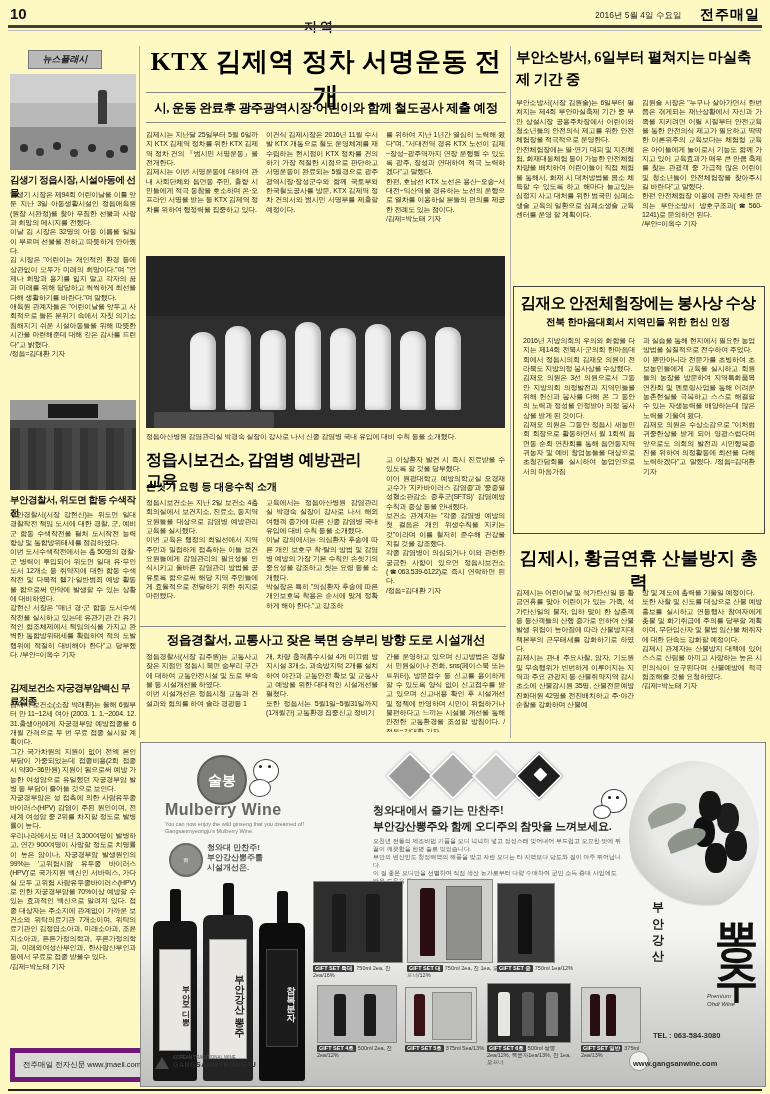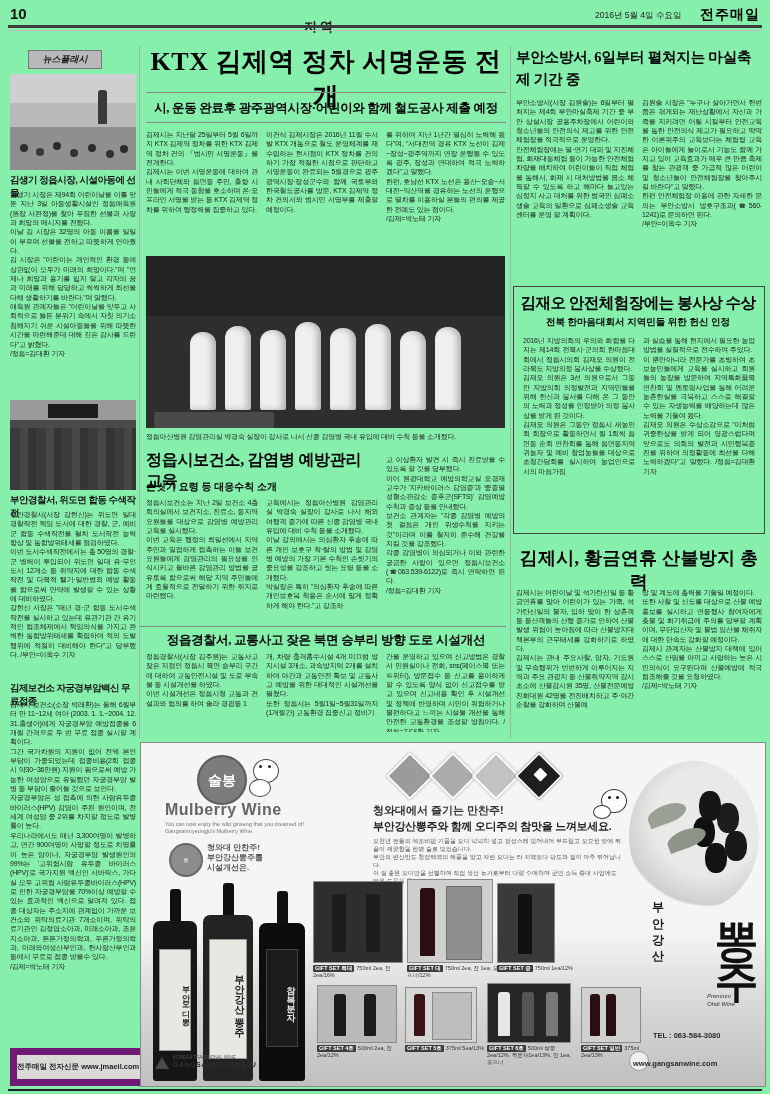--- a/index.html
+++ b/index.html
@@ -1,16 +1,16 @@
 <!DOCTYPE html>
 <html><head>
 <meta charset="utf-8">
 <style>
   html,body{margin:0;padding:0;background:#e8e8e4;}
-  .page{position:relative;width:770px;height:1094px;background:#86efac;margin:0 auto;
+  .page{position:relative;width:770px;height:1094px;background:#fef9c3;margin:0 auto;
         font-family:"Liberation Sans",sans-serif;color:#111;overflow:hidden;}
   .a{position:absolute;}
   .bt{font-size:7px;line-height:9.35px;text-align:justify;white-space:pre-line;
       letter-spacing:-0.2px;color:#191919;overflow:hidden;}
   .hl{font-family:"Liberation Serif",serif;font-weight:bold;color:#000;}
   .vline{width:1px;background:#aaa;}
   .hline{height:1px;background:#888;}
   .photo{overflow:hidden;}
   .fig{width:26px;height:78px;background:#efefef;border-radius:12px 12px 2px 2px;
        box-shadow:inset -4px 0 6px rgba(0,0,0,.25);}
@@ -70,22 +70,22 @@
 이번 도서수색작전에서는 총 50명의 경찰·군 병력이 투입되어 위도면 일대 유·무인도서 12개소 등 취약지에 대한 합동 수색 작전 및 다목적 헬기·일반범죄 예방 활동을 함으로써 만약에 발생할 수 있는 상황에 대비하였다.
 강현신 서장은 "매년 경·군 합동 도서수색작전을 실시하고 있는데 유관기관 간 유기적인 협조체제에서 책임의식을 가지고 완벽한 통합방위태세를 확립하여 적의 도발행위에 적절히 대비해야 한다"고 당부했다.   /부안=이옥수 기자</div>
 
   <div class="a" style="left:10px;top:682px;width:126px;font-size:9.5px;font-weight:bold;letter-spacing:-0.6px;">김제보건소 자궁경부암백신 무료접종</div>
   <div class="a bt" style="left:10px;top:700px;width:126px;height:330px;">김제시 보건소(소장 박래환)는 올해 6월부터 만 11~12세 여아 (2003. 1. 1.~2004. 12. 31.출생아)에게 자궁경부암 예방접종을 6개월 간격으로 두 번 무료 접종 실시할 계획이다.
 그간 국가차원의 지원이 없어 전액 본인 부담이 가중되었는데 접종비용(2회 접종시 약30~36만원) 지원이 됨으로써 예방 가능한 여성암으로 유일했던 자궁경부암 발병 등 부담이 줄어들 것으로 보인다.
 자궁경부암은 성 접촉에 의한 사람유두종바이러스(HPV) 감염이 주된 원인이며, 전 세계 여성암 중 2위를 차지할 정도로 발병률이 높다.
 우리나라에서도 매년 3,300여명이 발병하고, 연간 900여명이 사망할 정도로 치명률이 높은 암이나, 자궁경부암 발생원인의 99%는 '고위험시람 유두종 바이러스(HPV)'로 국가지원 백신인 서바릭스, 가다실 모두 고위험 사람유두종바이러스(HPV)로 인한 자궁경부암을 70%이상 예방할 수 있는 효과적인 백신으로 알려져 있다. 접종 대상자는 주소지에 관계없이 가까운 보건소와 위탁의료기관 7개소이며, 위탁의료기관인 김정엽소아과, 미래소아과, 조윤지소아과, 튼튼가정의학과, 푸른가정의학과, 미래와여성산부인과, 한사랑산부인과 등에서 무료로 접종 받을수 있다.
 /김제=박노태 기자</div>
 
-  <div class="a" style="left:10px;top:1048px;width:126px;height:24px;background:#d9d9d6;border:7px solid #701a75;
-       text-align:left;font-size:7.5px;line-height:24px;font-weight:bold;color:#222;">전주매일 전자신문   www.jmaeil.com</div>
+  <div class="a" style="left:10px;top:1048px;width:126px;height:24px;background:#d9d9d6;border:5px solid #701a75;
+       text-align:right;font-size:7.5px;line-height:24px;font-weight:normal;color:#222;">전주매일 전자신문   www.jmaeil.com</div>
 
   <div class="a hl" style="left:146px;top:44px;width:360px;font-size:26px;letter-spacing:0.5px;text-align:center;">KTX 김제역 정차 서명운동 전개</div>
   <div class="a hline" style="left:146px;top:92px;width:360px;"></div>
   <div class="a hl" style="left:146px;top:100px;width:360px;font-size:12.5px;letter-spacing:-0.3px;text-align:center;">시, 운동 완료후 광주광역시장·어린이와 함께 철도공사 제출 예정</div>
   <div class="a hline" style="left:146px;top:122px;width:360px;"></div>
 
   <div class="a bt" style="left:146px;top:130px;width:112px;height:120px;">김제시는 지난달 25일부터 5월 6일까지 KTX 김제역 정차를 위한 KTX 김제역 정차 건의 『범시민 서명운동』을 전개한다.
 김제시는 이번 서명운동에 대하여 관내 사회단체와 읍면동 주민, 출향 시민들에게 적극 동참을 호소하며 온·오프라인 서명을 받는 등 KTX 김제역 정차를 위하여 행정력을 집중하고 있다.</div>
   <div class="a bt" style="left:266px;top:130px;width:112px;height:120px;">이건식 김제시장은 2016년 11월 수서발 KTX 개통으로 철도 운영체계를 재수립하는 현시점이 KTX 정차를 건의하기 가장 적절한 시점으로 판단하고 서명운동이 완료되는 5월경으로 광주광역시장·장성군수와 함께 국토부와 한국철도공사를 방문, KTX 김제역 정차 건의서와 범시민 서명부를 제출할 예정이다.</div>
   <div class="a bt" style="left:386px;top:130px;width:119px;height:120px;">를 위하여 지난 1년간 열심히 노력해 왔다"며, "서대전역 경유 KTX 노선이 김제~장성~광주역까지 연장 운행될 수 있도록 광주, 장성과 연대하여 적극 노력하겠다"고 말했다.

